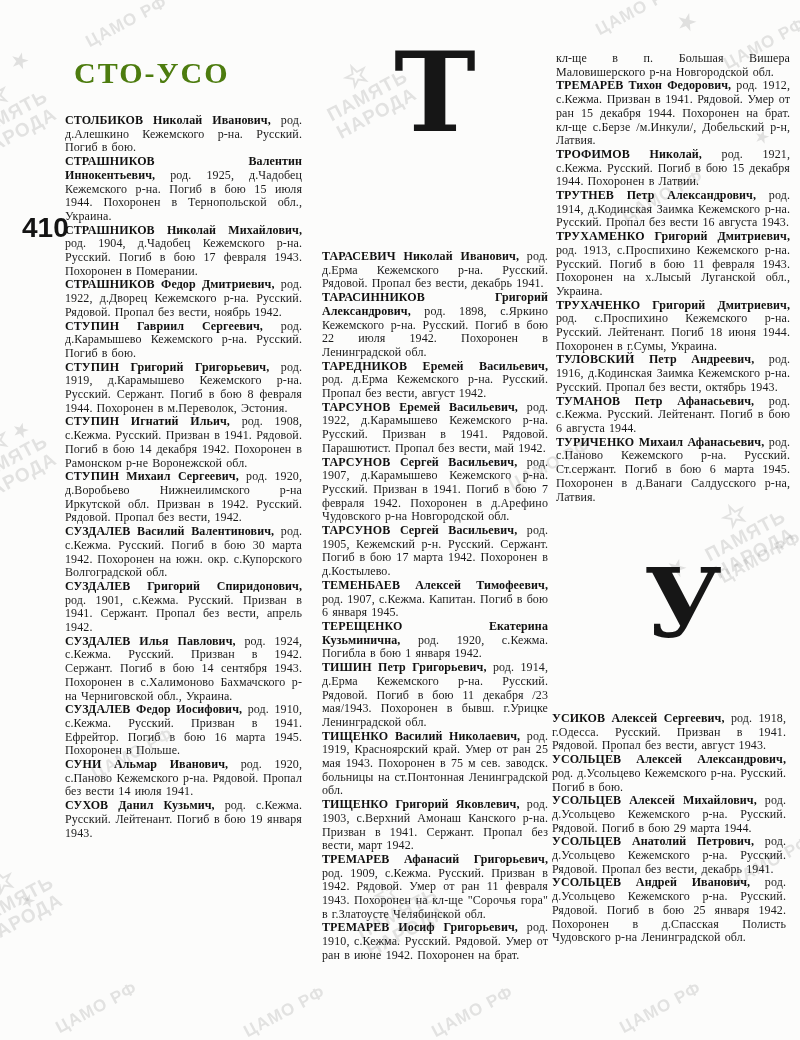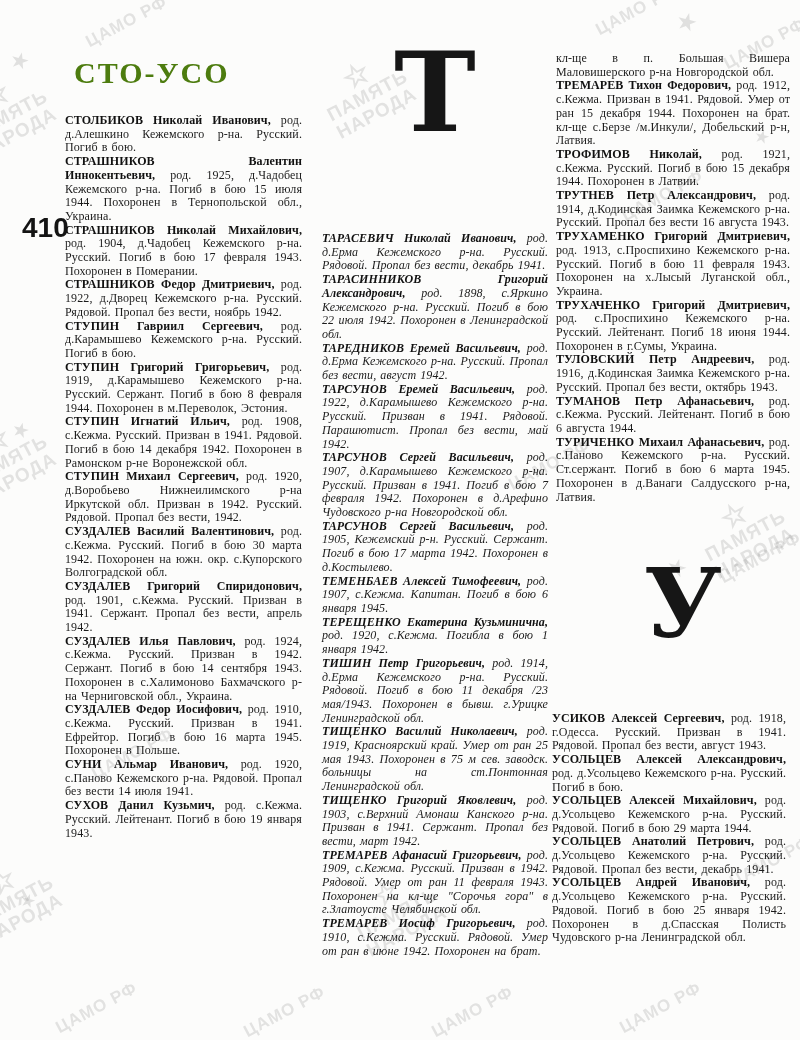--- a/index.html
+++ b/index.html
@@ -25,21 +25,21 @@
     font-size:30px;letter-spacing:2px;color:#4d7c0f;}
   .page-number{left:22px;top:212px;
     font-family:Liberation Sans, sans-serif;font-weight:bold;
     font-size:28px;color:#141414;}
   .drop-letter{font-family:"DejaVu Serif",serif;font-weight:bold;color:#161616;line-height:1;}
   .drop-t{left:394px;top:38px;font-size:110px;}
   .drop-u{left:644px;top:556px;font-size:96px;}
   .col{font-size:12px;line-height:13.7px;text-align:justify;
        letter-spacing:0.1px;word-spacing:1px;}
   .col-1{left:65px;top:114px;width:237px;}
-  .col-2{left:322px;top:232px;width:226px;font-style:italic;}
+  .col-2{left:322px;top:250px;width:226px;}
   .col-3-upper{left:556px;top:52px;width:234px;}
   .col-3-lower{left:552px;top:712px;width:234px;}
   .entry{margin:0;}
   .entry b{font-weight:bold;color:#111;}
 </style>
 </head>
 <body>
 
 <div class="wm wm-tsamo" style="left:82px;top:12px">ЦАМО РФ</div>
 <div class="wm wm-tsamo" style="left:592px;top:0px">ЦАМО РФ</div>

